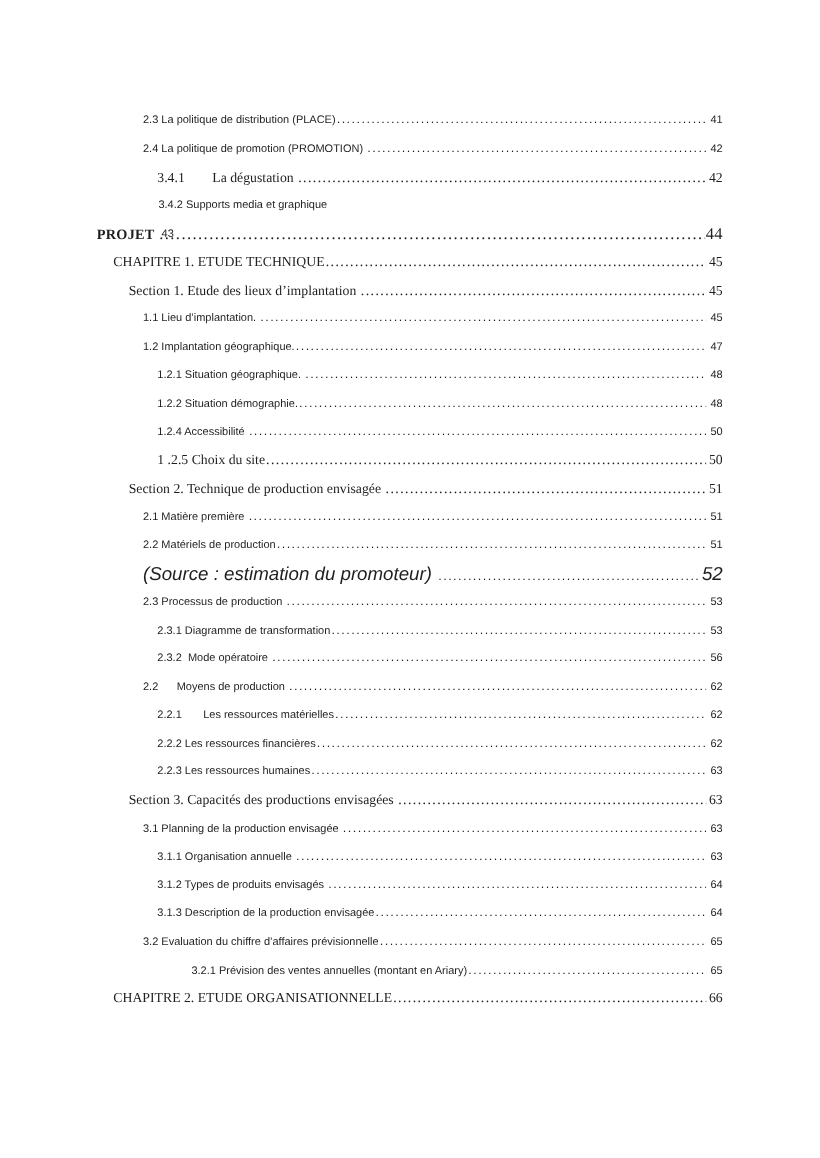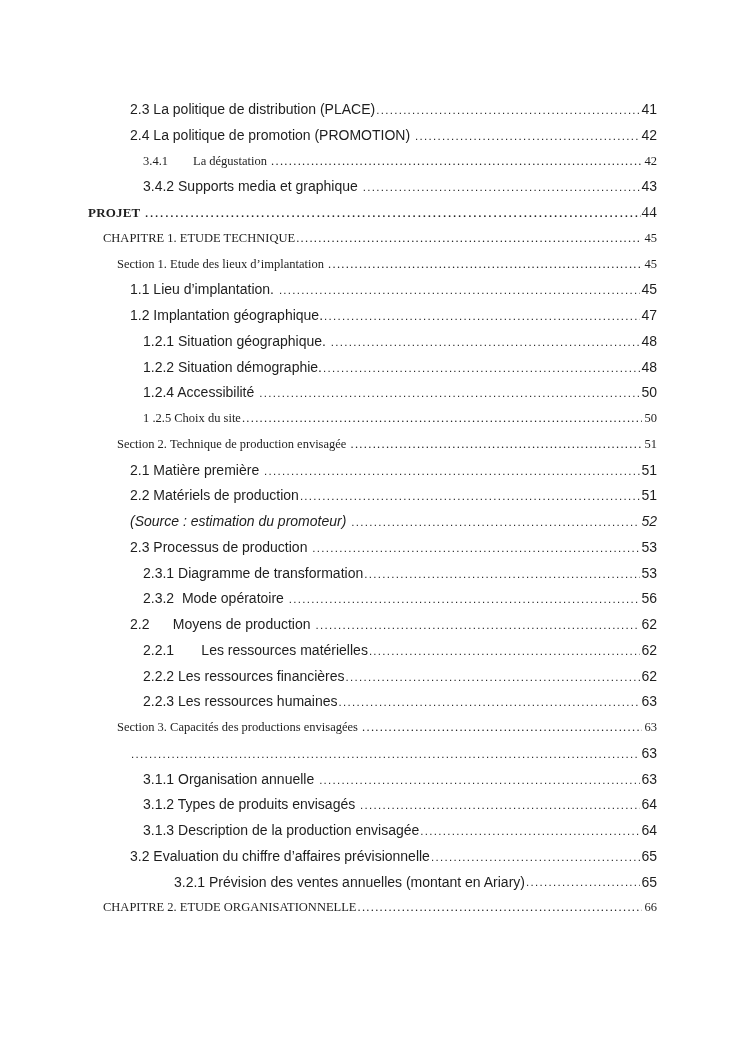--- a/index.html
+++ b/index.html
@@ -47,22 +47,22 @@
     content: "..........................................................................................................................................................................................................";
     letter-spacing: 1.3px;
     font-weight: normal;
   }
   .pagenum {
     flex: none;
     min-width: 14px;
     text-align: right;
     font-weight: normal;
   }
-  .style-sans        { font-family: "Liberation Sans", sans-serif; font-size: 14px; }
-  .style-sans-italic { font-family: "Liberation Sans", sans-serif; font-size: 14px; font-style: italic; }
+  .style-sans        { font-family: "Liberation Sans", sans-serif; font-size: 10px; }
+  .style-sans-italic { font-family: "Liberation Sans", sans-serif; font-size: 17px; font-style: italic; }
   .style-serif       { font-family: "Liberation Serif", serif;     font-size: 12.5px; }
   .style-serif-bold  { font-family: "Liberation Serif", serif;     font-size: 13px; font-weight: bold; letter-spacing: 0.2px; }
   .style-serif-bold .dots::after,
   .style-serif-bold .pagenum { font-size: 15px; }
   .style-sans .dots::after,
   .style-sans-italic .dots::after { font-style: normal; font-size: 11.5px; }
 </style>
 </head>
 <body>
 
@@ -76,21 +76,21 @@
       <div class="toc-row style-sans" style="margin-left: 42px;">
         <span class="toc-label">2.4 La politique de promotion (PROMOTION) </span>
         <span class="dots"></span>
         <span class="pagenum">42</span>
       </div>
       <div class="toc-row style-serif" style="margin-left: 55px;">
         <span class="toc-label">3.4.1        La dégustation </span>
         <span class="dots"></span>
         <span class="pagenum">42</span>
       </div>
-      <div class="toc-row style-sans" style="margin-left: 55px;">
+      <div class="toc-row style-sans" style="margin-left: 55px; flex-direction: column;">
         <span class="toc-label">3.4.2 Supports media et graphique </span>
         <span class="dots"></span>
         <span class="pagenum">43</span>
       </div>
       <div class="toc-row style-serif-bold" style="margin-left: 0px;">
         <span class="toc-label">PROJET </span>
         <span class="dots"></span>
         <span class="pagenum">44</span>
       </div>
       <div class="toc-row style-serif" style="margin-left: 15px;">
@@ -187,20 +187,21 @@
         <span class="toc-label">2.2.3 Les ressources humaines</span>
         <span class="dots"></span>
         <span class="pagenum">63</span>
       </div>
       <div class="toc-row style-serif" style="margin-left: 29px;">
         <span class="toc-label">Section 3. Capacités des productions envisagées </span>
         <span class="dots"></span>
         <span class="pagenum">63</span>
       </div>
       <div class="toc-row style-sans" style="margin-left: 42px;">
+        <span class="toc-label">3.1 Planning de la production envisagée </span>
         <span class="dots"></span>
         <span class="pagenum">63</span>
       </div>
       <div class="toc-row style-sans" style="margin-left: 55px;">
         <span class="toc-label">3.1.1 Organisation annuelle </span>
         <span class="dots"></span>
         <span class="pagenum">63</span>
       </div>
       <div class="toc-row style-sans" style="margin-left: 55px;">
         <span class="toc-label">3.1.2 Types de produits envisagés </span>

